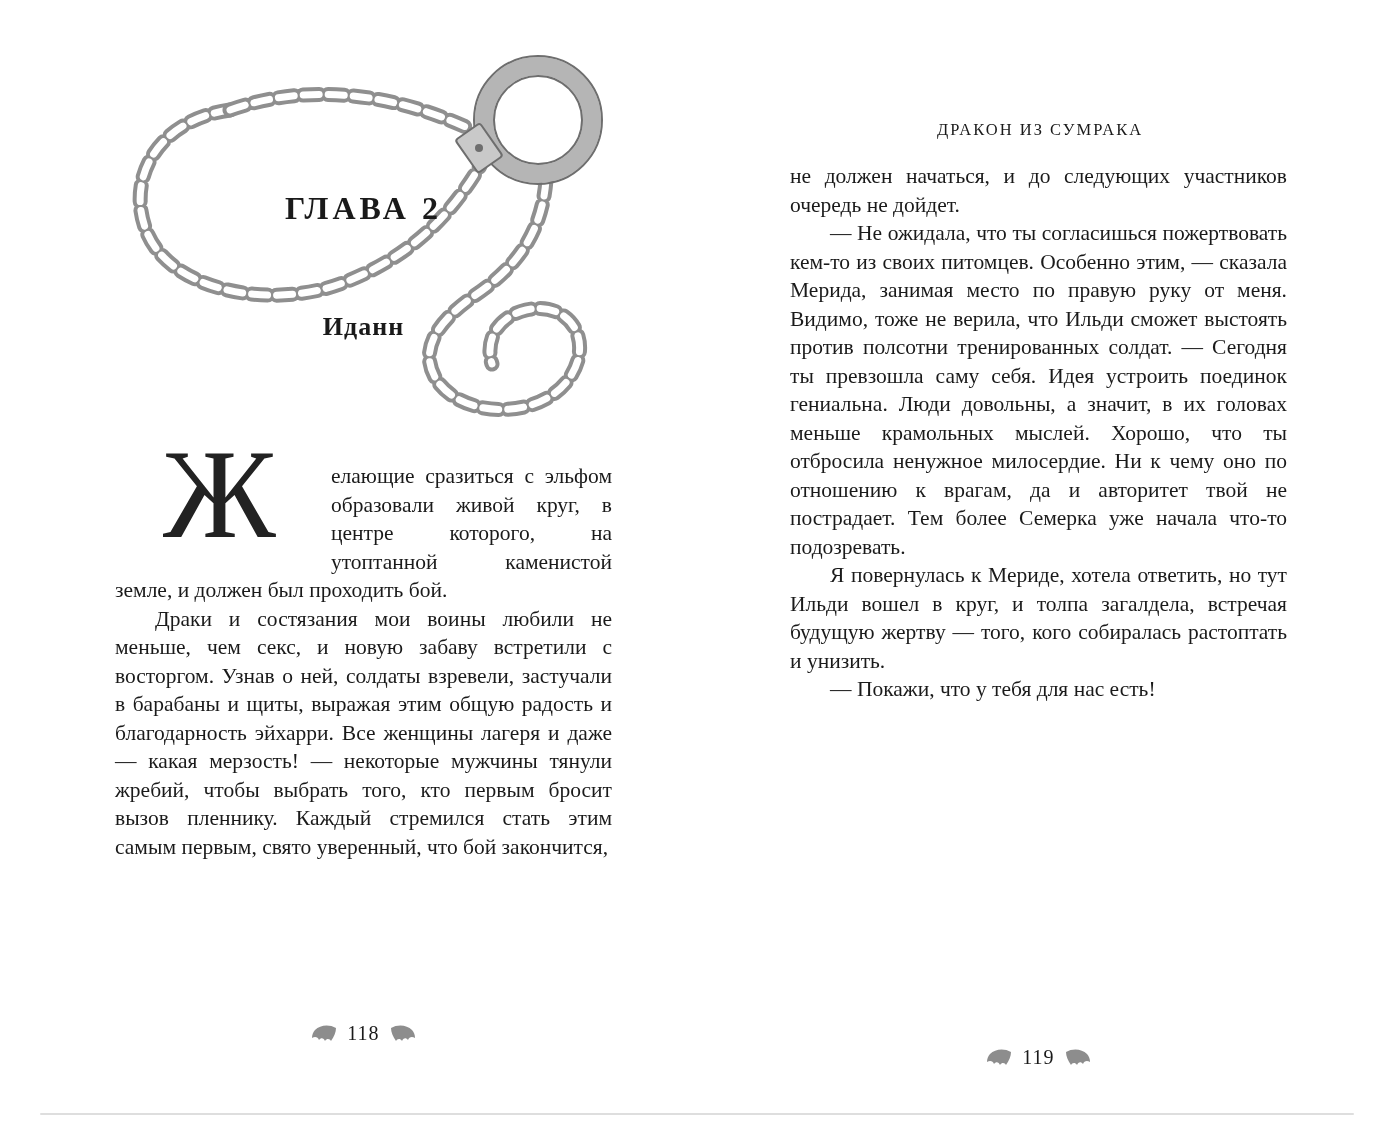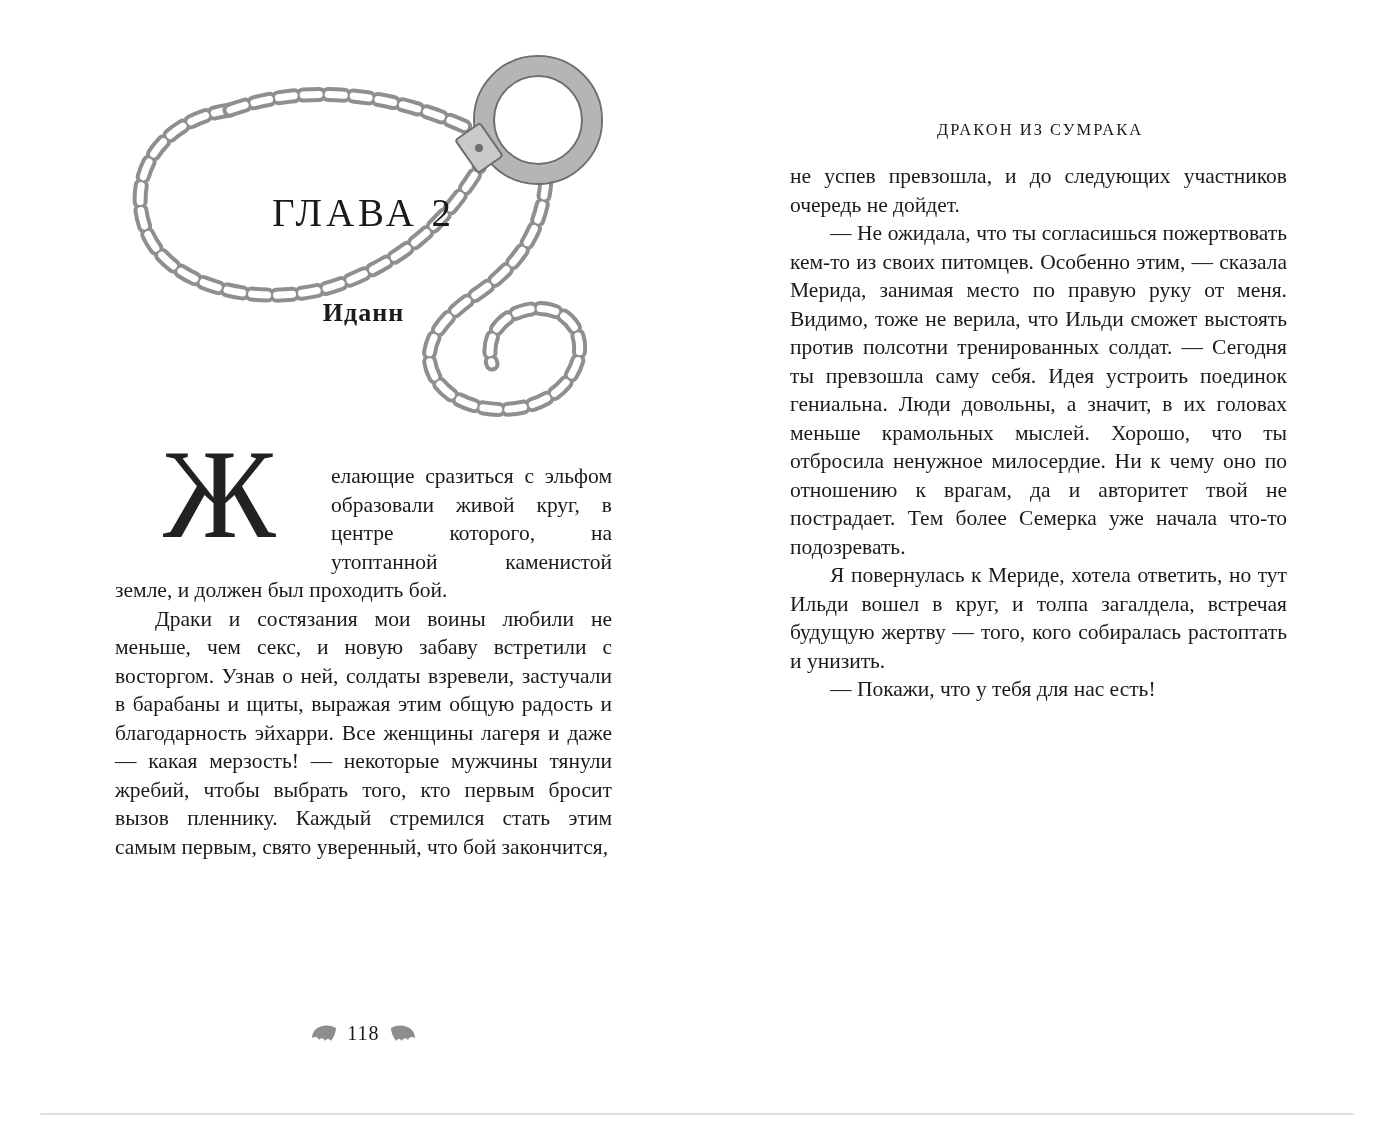--- a/index.html
+++ b/index.html
@@ -15,24 +15,24 @@
   .page-left { left:0; }
   .page-right { left:697px;margin-top:24px; }
 
   
   .chain-illustration { position:absolute; left:118px; top:48px; width:500px; height:420px; }
   .c-outer { stroke:#8f8f8f; stroke-width:15; stroke-dasharray:16 9; fill:none; stroke-linecap:round; }
   .c-inner { stroke:#ffffff; stroke-width:7;  stroke-dasharray:16 9; fill:none; stroke-linecap:round; }
 
   .chapter-title {
     position:absolute; top:190px; left:115px; width:497px;
-    text-align:center; font-size:39px; font-weight:400; letter-spacing:4px;
+    text-align:center; font-size:32px; font-weight:700; letter-spacing:4px;
   }
   .chapter-subtitle {
-    position:absolute; top:298px; left:115px; width:497px;
+    position:absolute; top:312px; left:115px; width:497px;
     text-align:center; font-size:26px; font-weight:700; letter-spacing:1px;
   }
 
   .body-text {
     position:absolute; width:497px;
     font-size:21.5px; line-height:28.5px; text-align:justify;
     hyphens:auto; -webkit-hyphens:auto;
   }
   .left-body  { left:115px; top:462px; }
   .right-body { left:93px;  top:138px; }
@@ -127,21 +127,34 @@
         </svg>
     </span>
   </div>
 </section>
 
 <section class="page page-right">
 
   <div class="running-head">ДРАКОН ИЗ СУМРАКА</div>
 
   <div class="body-text right-body">
-    <p class="par">не успев превзошла, и до следующих участников очередь не дойдет.</p>
+    <p class="par">не должен начаться, и до следующих участников очередь не дойдет.</p>
     <p class="par indent">— Не ожидала, что ты согласишься пожертвовать кем-то из своих питомцев. Особенно этим, — сказала Мерида, занимая место по правую руку от меня. Видимо, тоже не верила, что Ильди сможет выстоять против полсотни тренированных солдат. — Сегодня ты превзошла саму себя. Идея устроить поединок гениальна. Люди довольны, а значит, в их головах меньше крамольных мыслей. Хорошо, что ты отбросила ненужное милосердие. Ни к чему оно по отношению к врагам, да и авторитет твой не пострадает. Тем более Семерка уже начала что-то подозревать.</p>
     <p class="par indent">Я повернулась к Мериде, хотела ответить, но тут Ильди вошел в круг, и толпа загалдела, встречая будущую жертву — того, кого собиралась растоптать и унизить.</p>
     <p class="par indent">— Покажи, что у тебя для нас есть!</p>
   </div>
 
+  <div class="folio folio-right">
+    <span class="orn">
+      <svg viewBox="0 0 26 20" width="26" height="20">
+          <path d="M25 4 C 18 0, 9 1, 4 6 C 2 8, 1 11, 1 14 C 4 12, 7 13, 8 16 C 10 13, 13 14, 14 17 C 16 14, 19 15, 20 17 C 23 13, 25 8, 25 4 Z" fill="#8d8d8d"></path>
+        </svg>
+    </span>
+    <span class="folio-number">119</span>
+    <span class="orn flip">
+      <svg viewBox="0 0 26 20" width="26" height="20">
+          <path d="M25 4 C 18 0, 9 1, 4 6 C 2 8, 1 11, 1 14 C 4 12, 7 13, 8 16 C 10 13, 13 14, 14 17 C 16 14, 19 15, 20 17 C 23 13, 25 8, 25 4 Z" fill="#8d8d8d"></path>
+        </svg>
+    </span>
+  </div>
 </section>
 
 <div class="page-edge"></div>
 
 </body></html>

